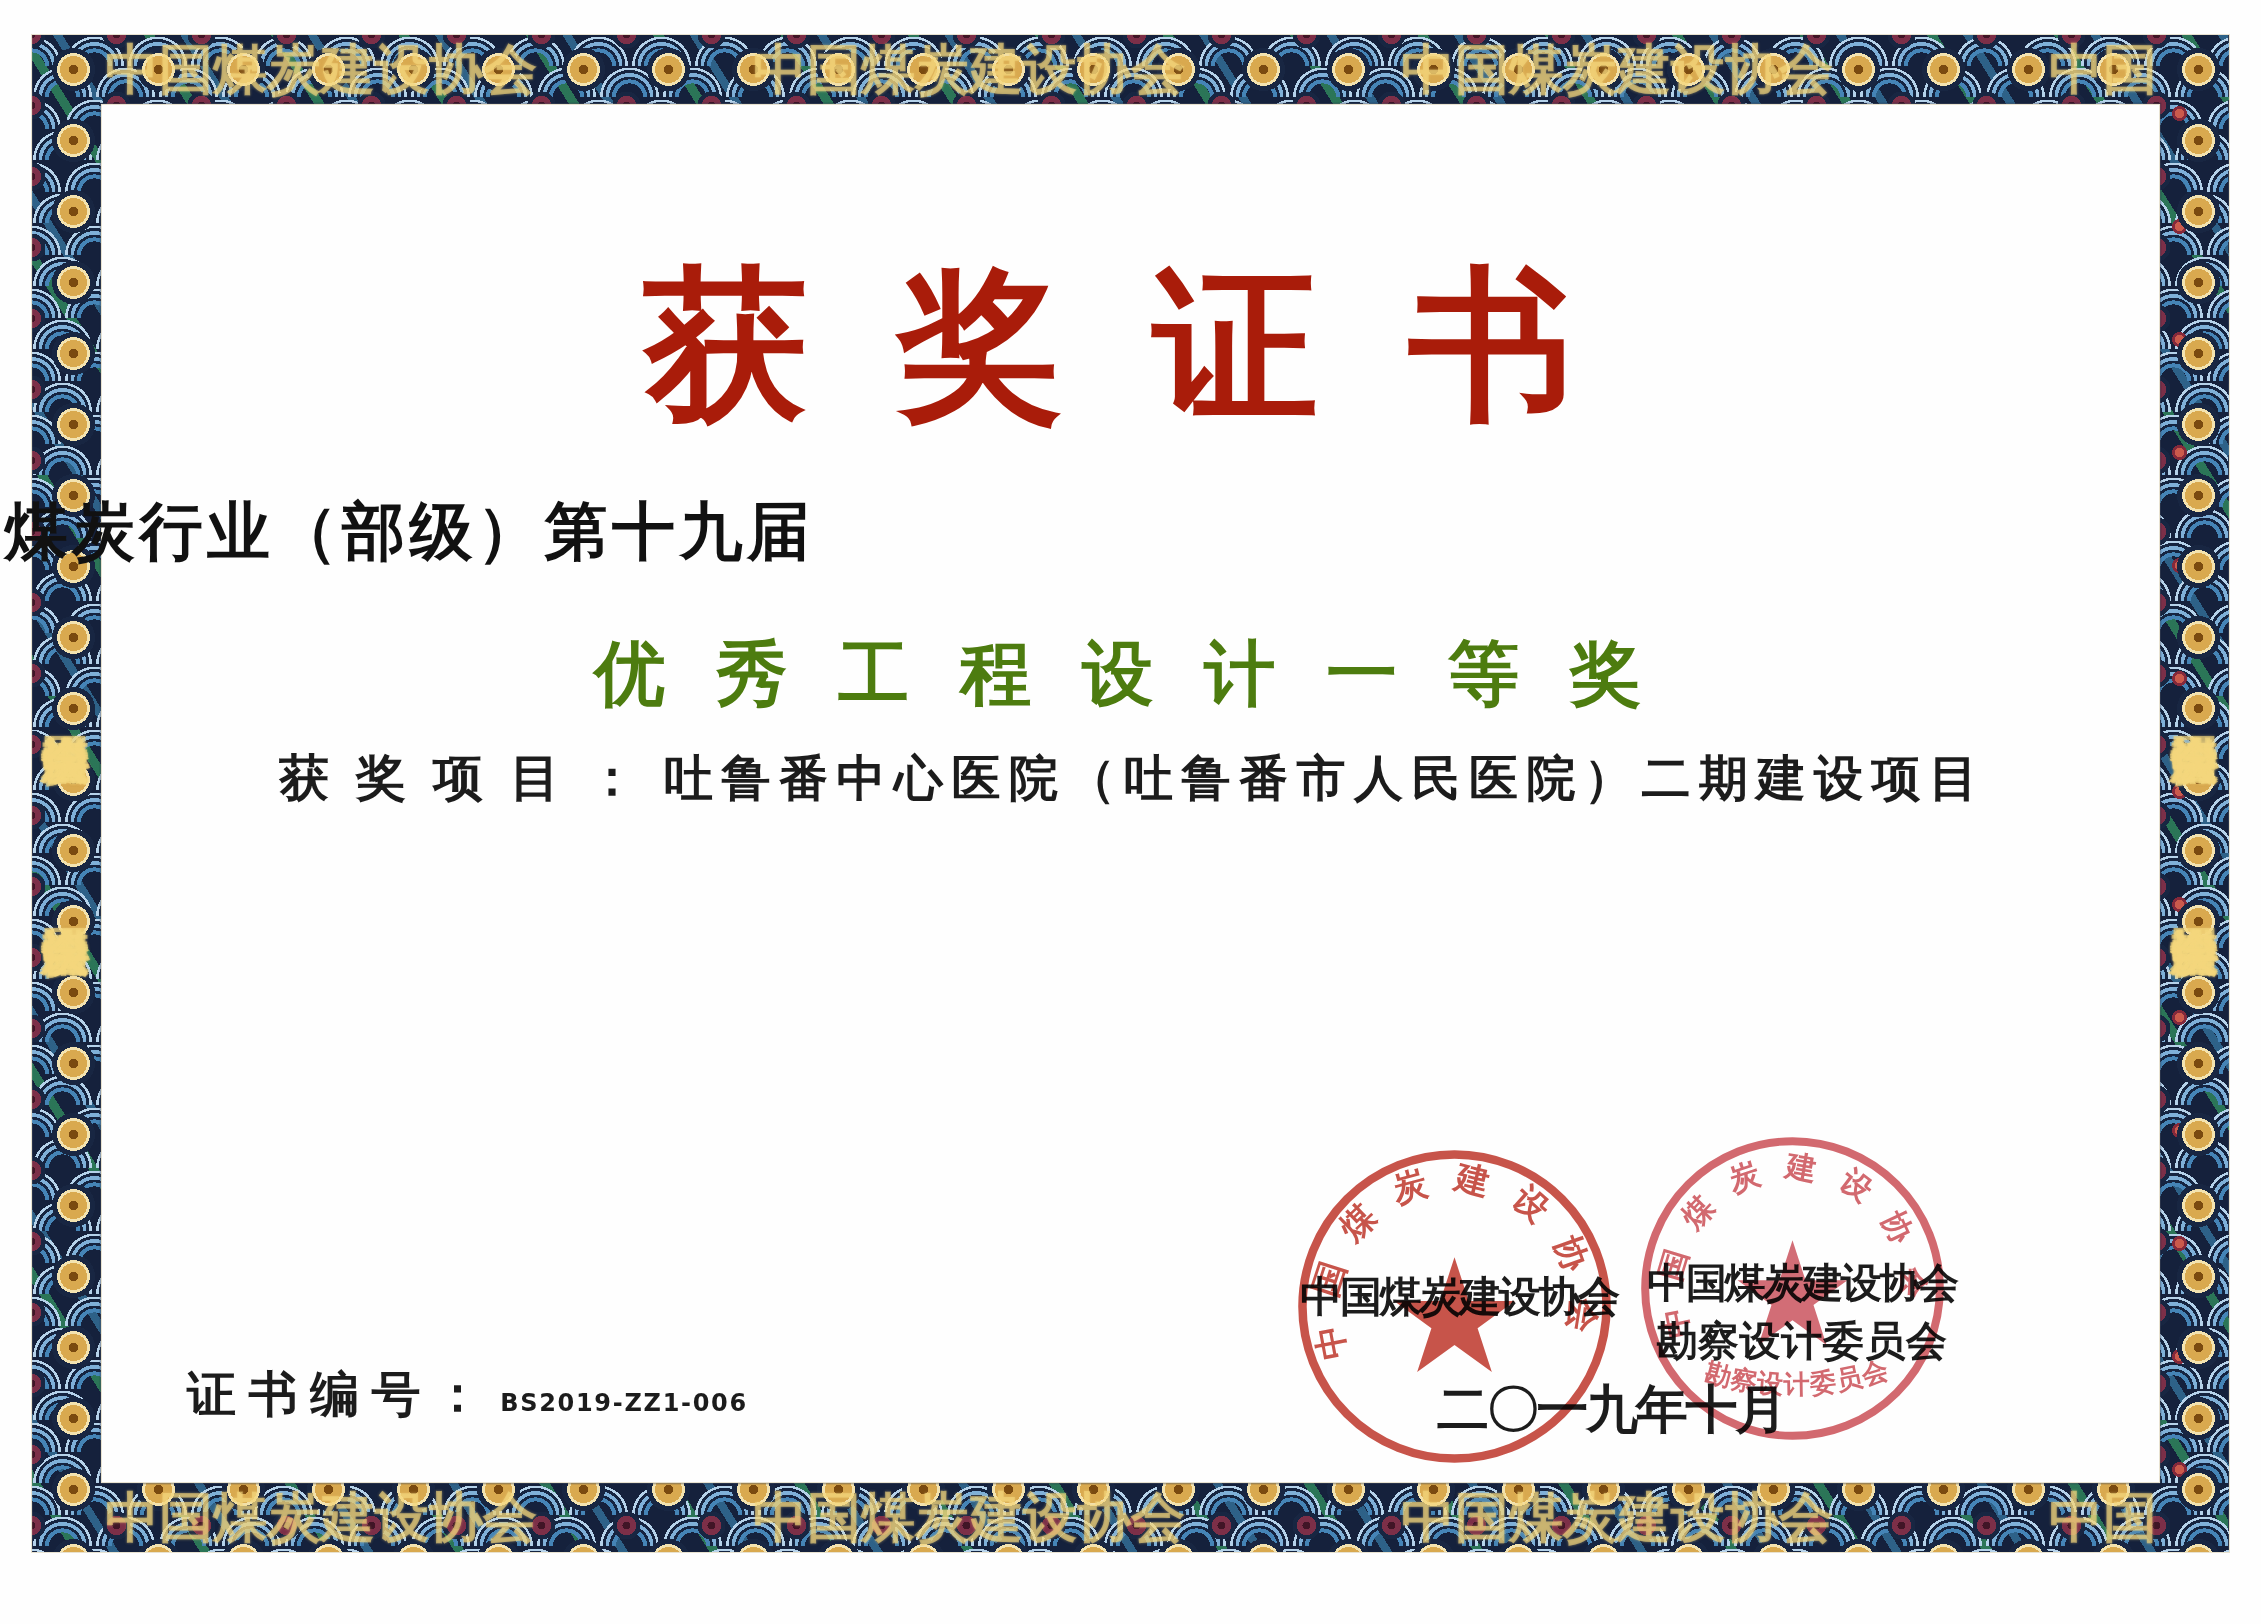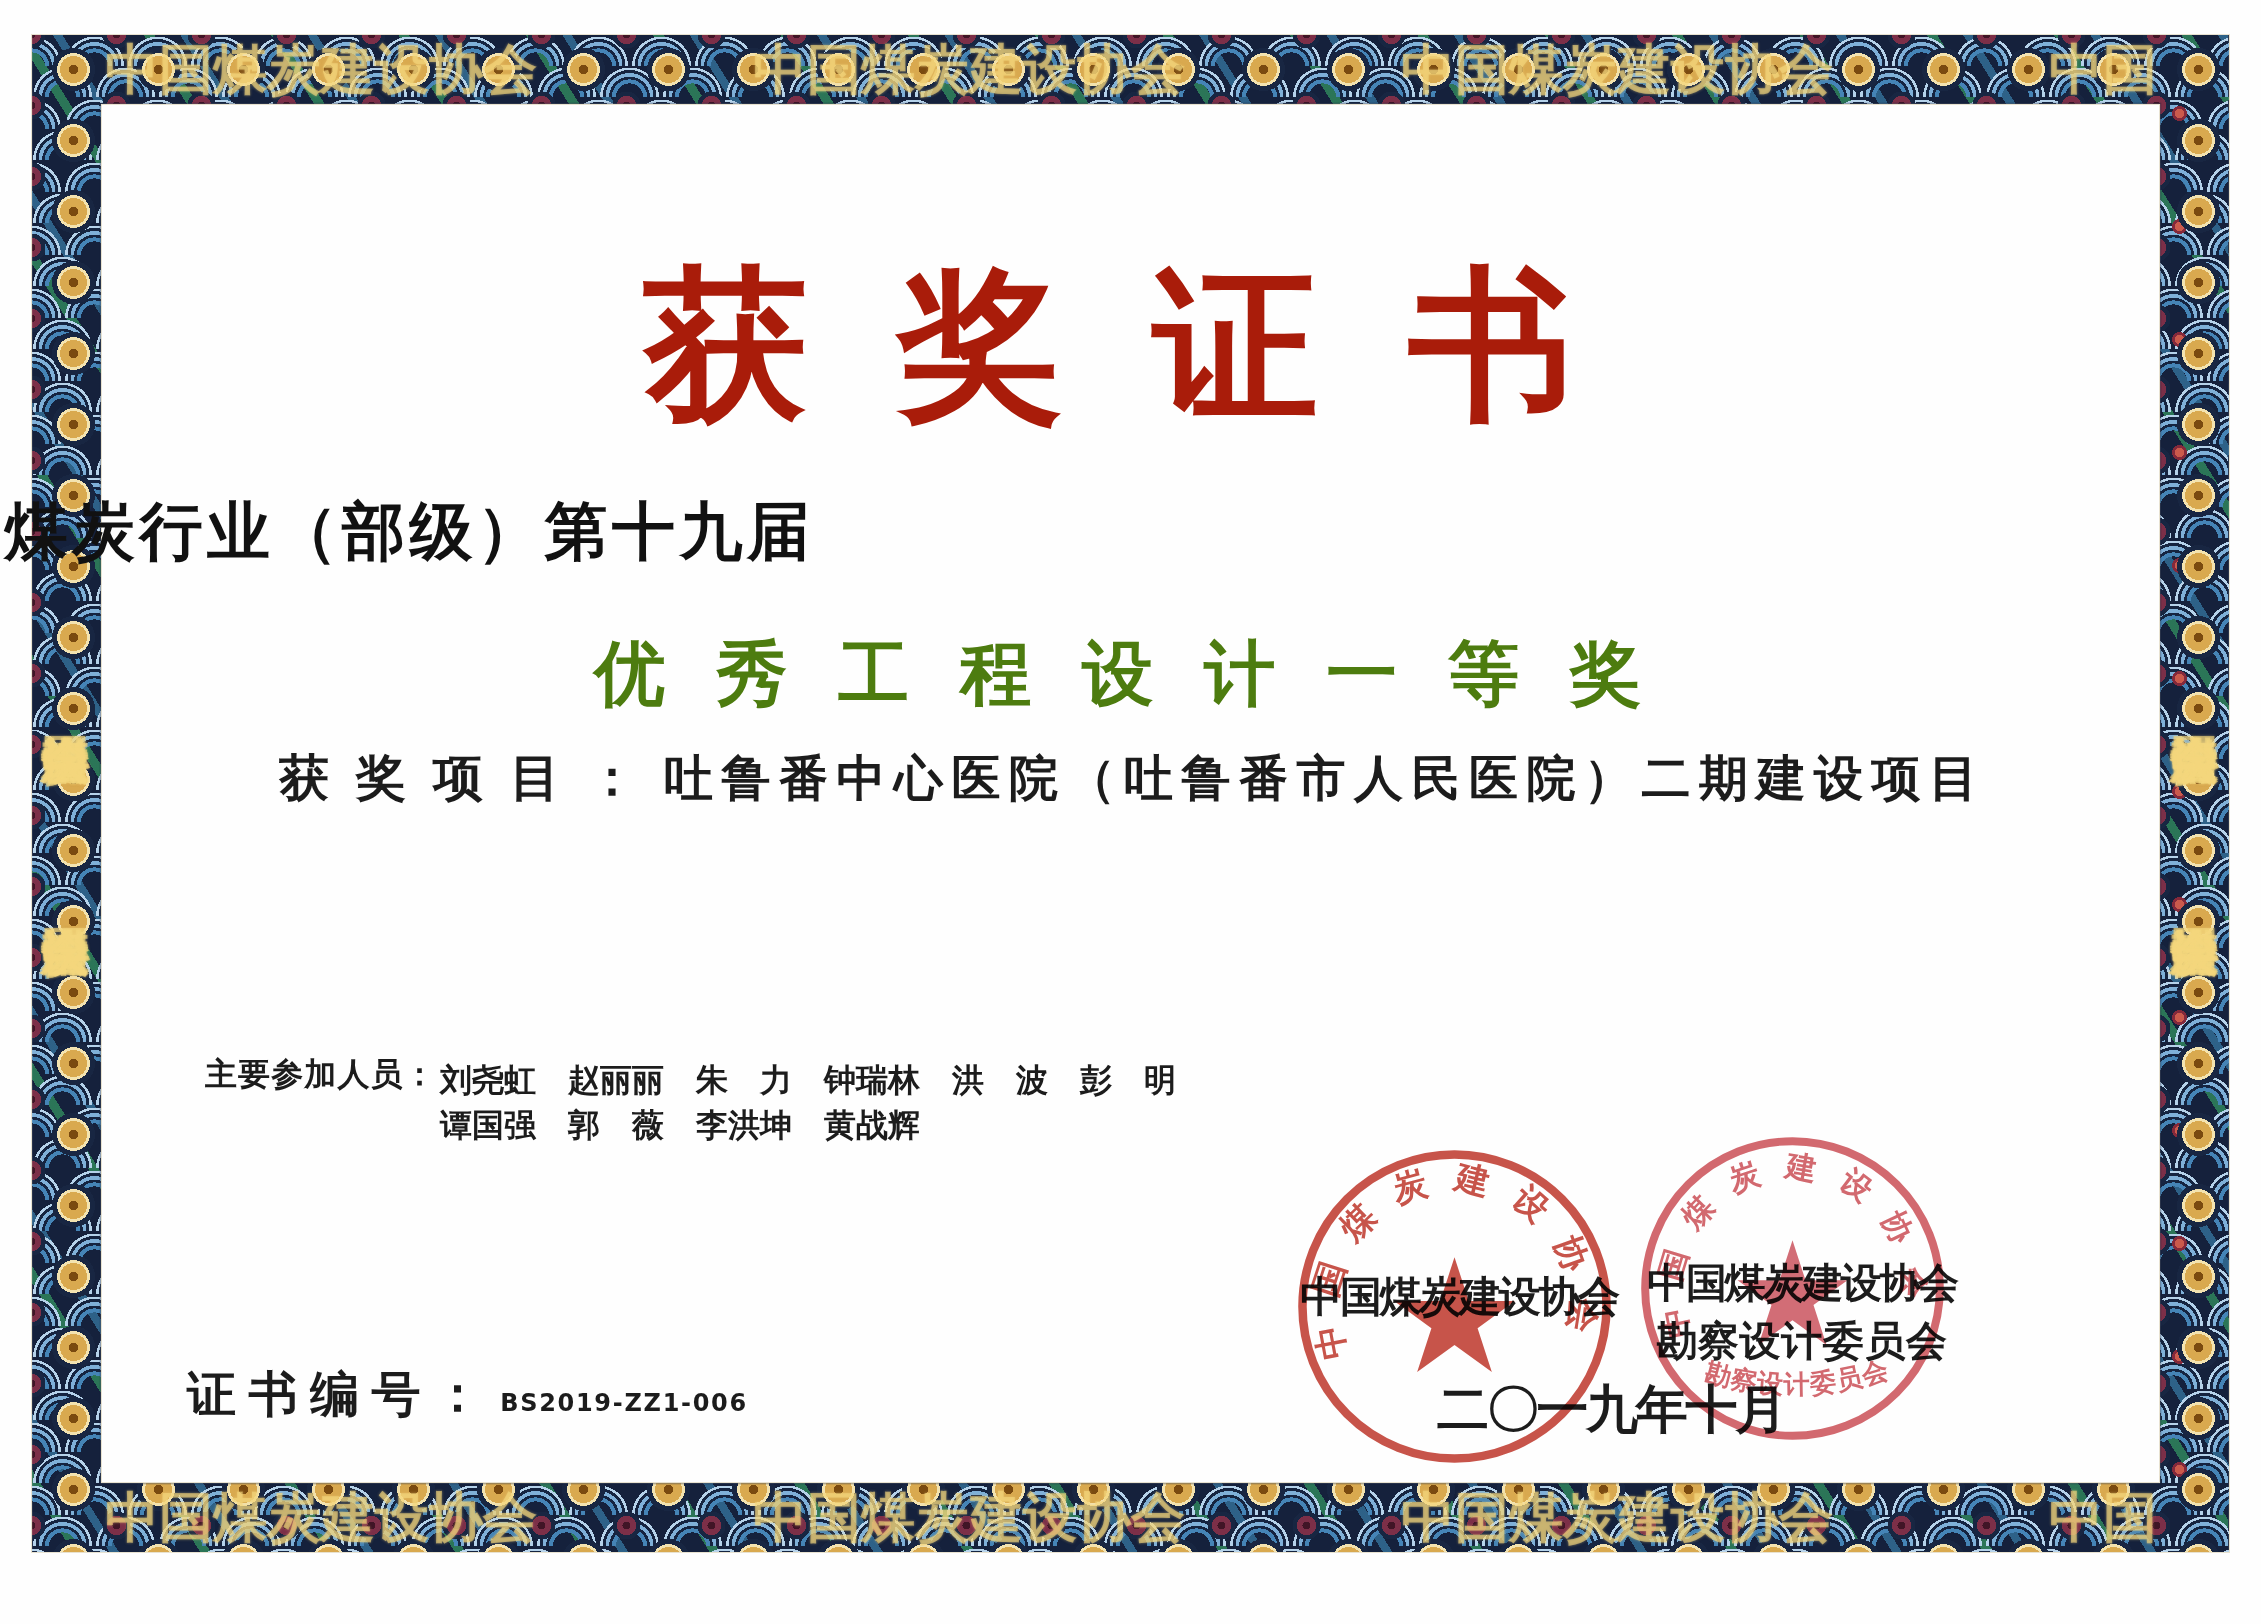--- a/index.html
+++ b/index.html
@@ -111,27 +111,20 @@
 
     <div class="line subtitle">煤炭行业（部级）第十九届</div>
 
     <div class="line award">优秀工程设计一等奖</div>
 
     <div class="line field-project">
       <span class="flabel">获奖项目：</span><span class="fvalue">吐鲁番中心医院（吐鲁番市人民医院）二期建设项目</span>
     </div>
 
 
-    <div class="line participants">
-      <div class="plabel">主要参加人员：</div>
-      <div class="pnames">
-        <div>刘尧虹　赵丽丽　朱　力　钟瑞林　洪　波　彭　明</div>
-        <div>谭国强　郭　薇　李洪坤　黄战辉</div>
-      </div>
-    </div>
 
     <div class="line certno">
       <span class="cnlabel">证书编号：</span>
       <span class="cnvalue">BS2019-ZZ1-006</span>
     </div>
 
     <div class="line issuer1">中国煤炭建设协会</div>
     <div class="line issuer2a">中国煤炭建设协会</div>
     <div class="line issuer2b">勘察设计委员会</div>
     <div class="line date">二〇一九年十月</div>

